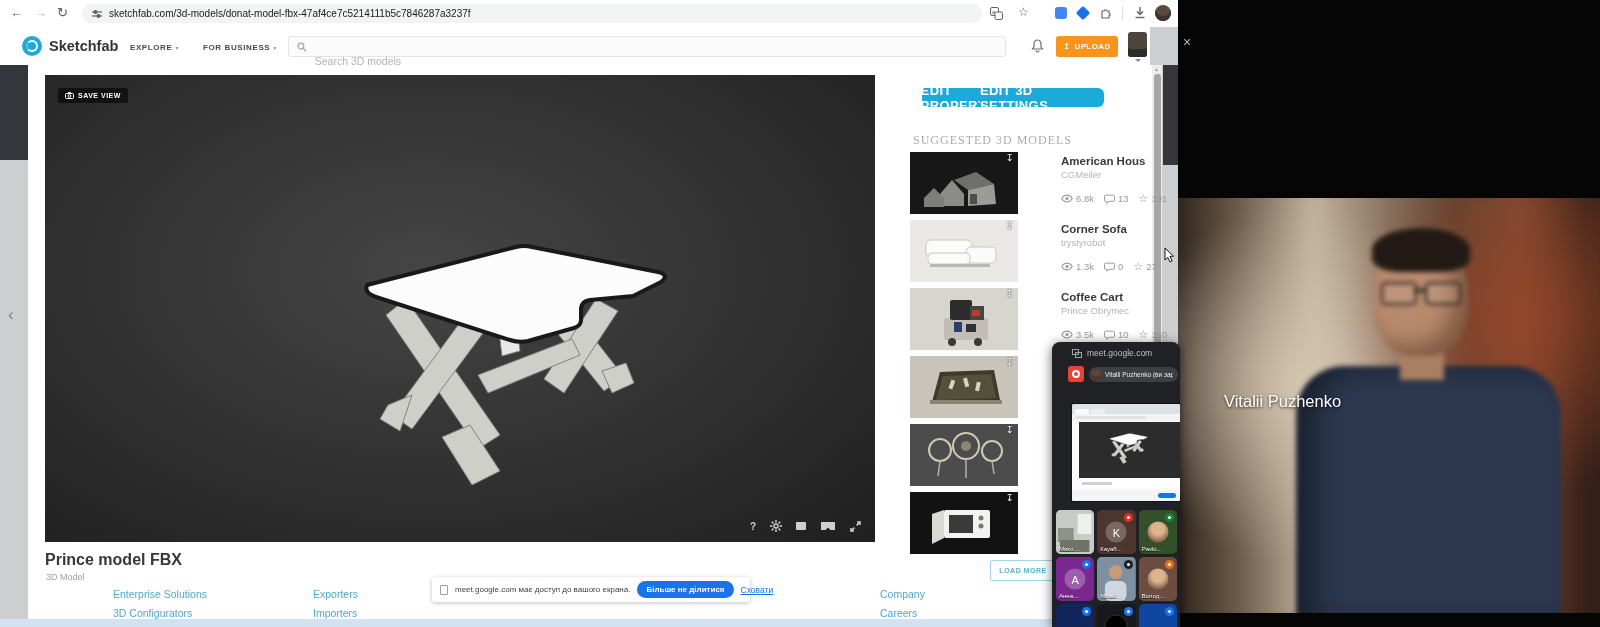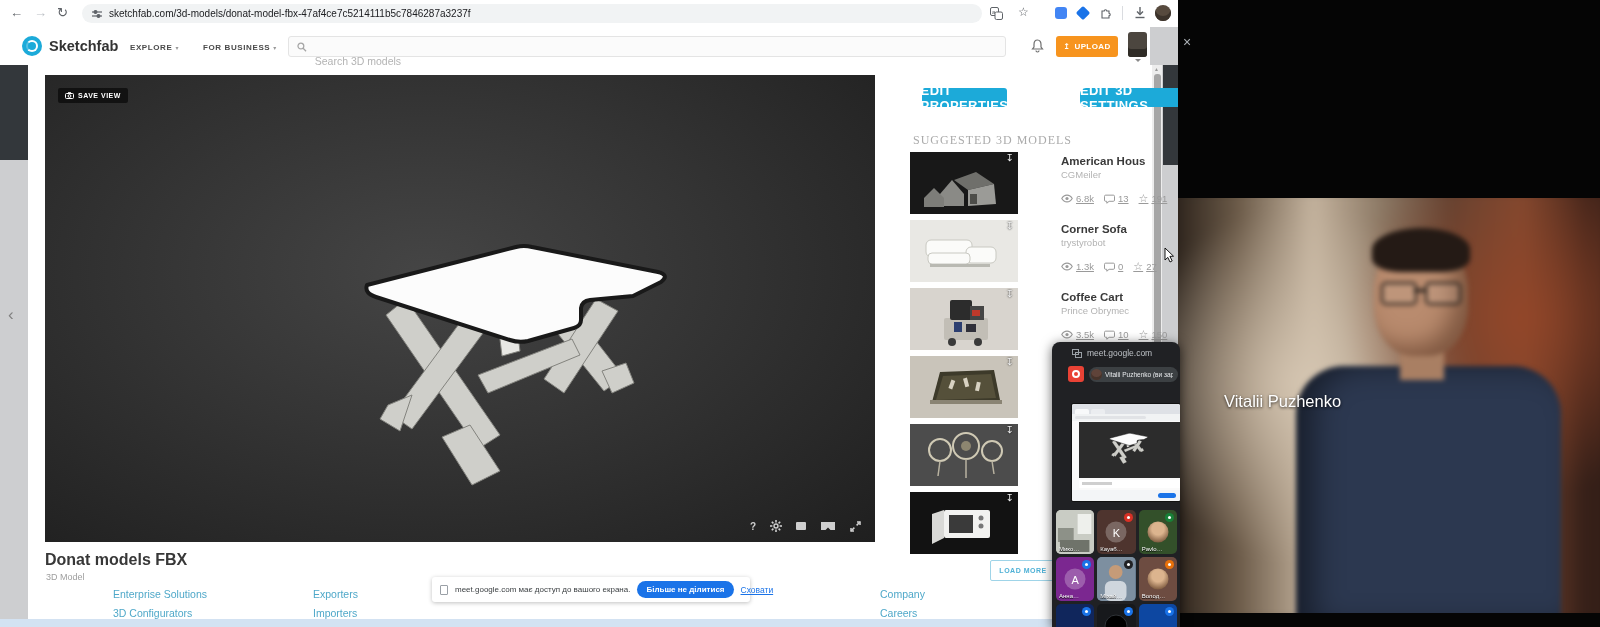--- a/index.html
+++ b/index.html
@@ -66,21 +66,21 @@
   .edit-btn{position:absolute;top:23px;height:19px;background:#1caad9;border-radius:3px;color:#fff;font-size:13px;font-weight:bold;letter-spacing:.4px;display:flex;align-items:center;justify-content:center;cursor:pointer;}
   #suggested-heading{position:absolute;left:885px;top:68px;font-size:12px;letter-spacing:1px;color:#ababab;font-family:Liberation Serif, serif;}
   .model-card{position:absolute;left:882px;width:235px;height:62px;background:#fff;cursor:pointer;}
   .model-card .thumb{position:absolute;left:0;top:0;width:108px;height:62px;overflow:hidden;background:#ddd;}
   .model-card .thumb svg{display:block;width:100%;height:100%;}
   .model-card .dl{position:absolute;top:0px;right:4px;color:#f2f2f2;font-size:10px;text-shadow:0 0 2px #000;}
   .minfo{position:absolute;left:117px;top:3px;right:0;margin-left:34px;}
   .mtitle{font-size:11.5px;font-weight:bold;color:#3a3a3a;white-space:nowrap;overflow:hidden;}
   .mauthor{font-size:9.5px;color:#b3b3b3;margin-top:2px;white-space:nowrap;overflow:hidden;}
   .mstats{margin-top:13px;display:flex;align-items:center;}
-  .stat{display:inline-flex;align-items:center;gap:3px;margin-right:10px;color:#9a9a9a;font-size:9.5px;text-decoration:underline;}
+  .stat{display:inline-flex;align-items:center;gap:3px;margin-right:10px;color:#9a9a9a;font-size:9.5px;}
   .stat .star{font-size:11px;line-height:9px;}
   #load-more{position:absolute;left:962px;top:495px;width:64px;height:19px;border:1px solid #9fd4e8;border-radius:2px;background:#fff;color:#4fb1d6;font-size:7px;font-weight:bold;letter-spacing:.5px;display:flex;align-items:center;justify-content:center;cursor:pointer;}
 
   .foot-link{position:absolute;font-size:10.5px;color:#4fa8c9;cursor:pointer;white-space:nowrap;}
 
   
   #bottom-strip{position:absolute;left:0;top:619px;width:1178px;height:8px;background:#d3e2f2;}
 
   
   #share-banner{position:absolute;left:432px;top:577px;width:318px;height:25px;background:#fff;border-radius:3px;box-shadow:0 1px 4px rgba(0,0,0,.25);display:flex;align-items:center;padding:0 8px;gap:7px;box-sizing:border-box;z-index:30;}
@@ -275,25 +275,25 @@
                   <polyline points="7,1 10,1 10,4"></polyline>
                   <polyline points="4,10 1,10 1,7"></polyline>
                   <line x1="10" y1="1" x2="6.6" y2="4.4"></line>
                   <line x1="1" y1="10" x2="4.4" y2="6.6"></line>
                 </g>
               </svg>
             </span>
         </div>
       </div>
 
-      <div id="model-title">Donat models FBX</div>
+      <div id="model-title">Prince model FBX</div>
       <div id="model-sub">3D Model</div>
 
       <div class="edit-btn" style="left:894px;width:85px;">EDIT PROPERTIES</div>
-      <div class="edit-btn" style="left:1052px;width:124px;border-radius:6px;">EDIT 3D SETTINGS</div>
+      <div class="edit-btn" style="left:952px;width:124px;border-radius:6px;">EDIT 3D SETTINGS</div>
       <div id="suggested-heading">SUGGESTED 3D MODELS</div>
       <div id="suggested-list">
           <div class="model-card" style="top: 87px;">
             <div class="thumb">
               <svg viewBox="0 0 108 62">
                 <rect width="108" height="62" fill="#181818"></rect>
                 <polygon points="44,28 66,20 84,32 58,38" fill="#6f6f6b"></polygon>
                 <polygon points="58,38 84,32 86,52 58,54" fill="#9b9b97"></polygon>
                 <polygon points="30,42 42,28 54,42 54,54 30,54" fill="#8a8a86"></polygon>
                 <polygon points="14,46 24,36 34,46 34,55 14,55" fill="#7d7d79"></polygon>

